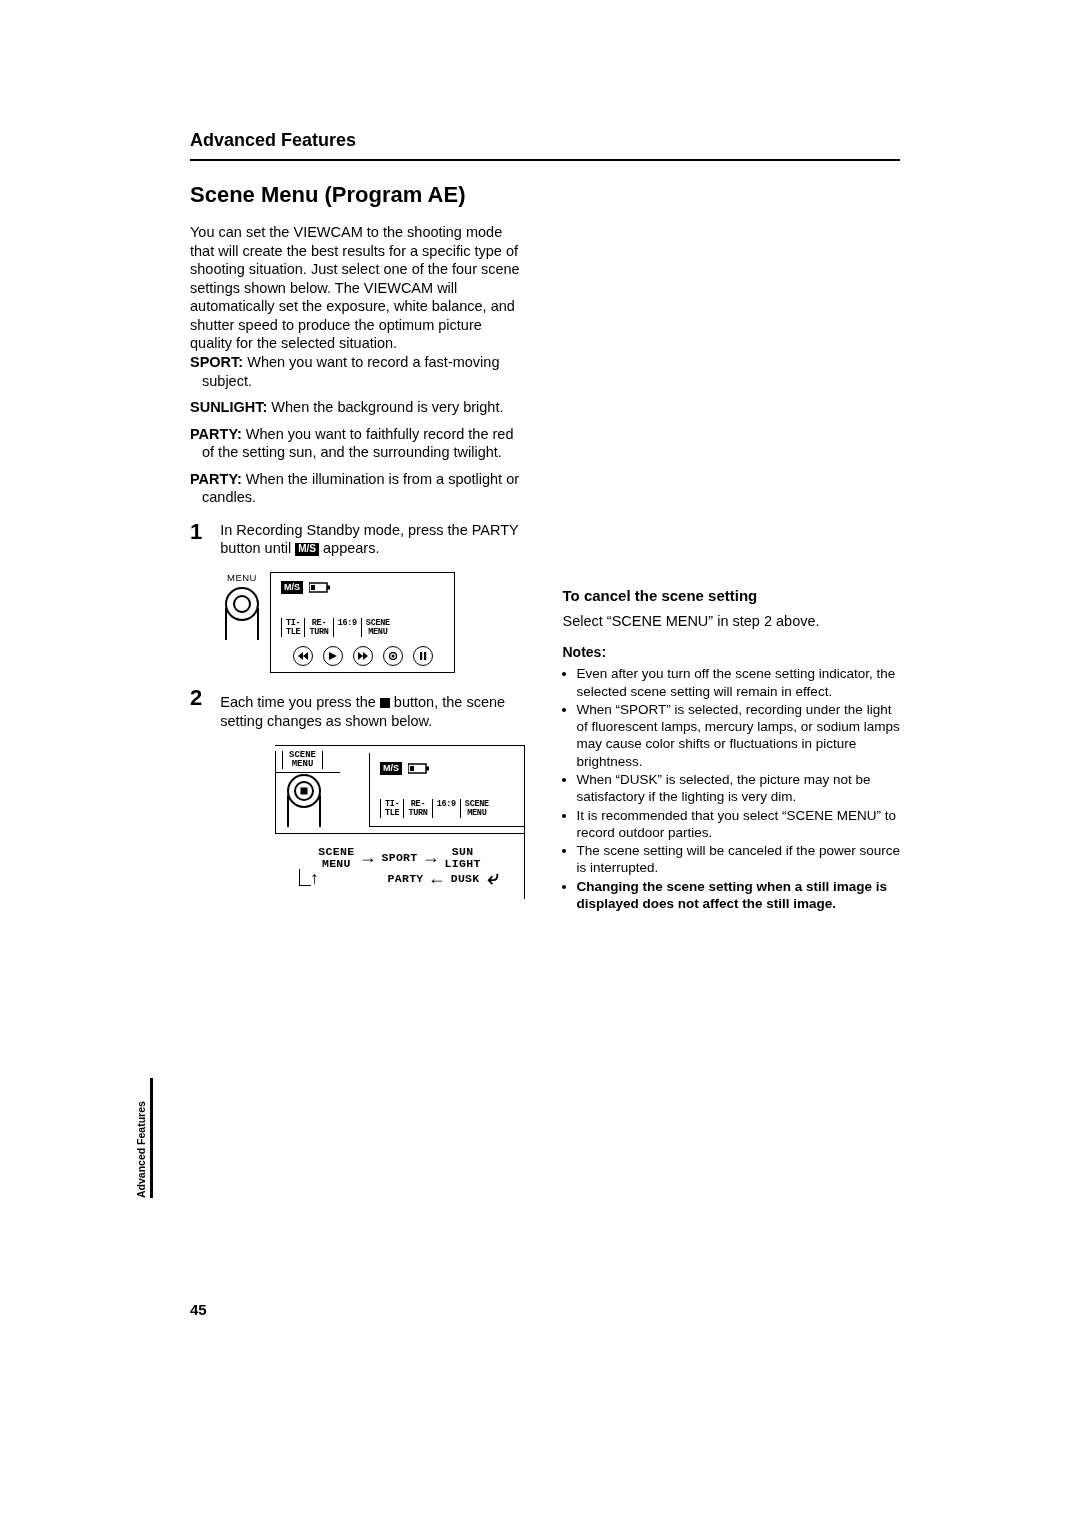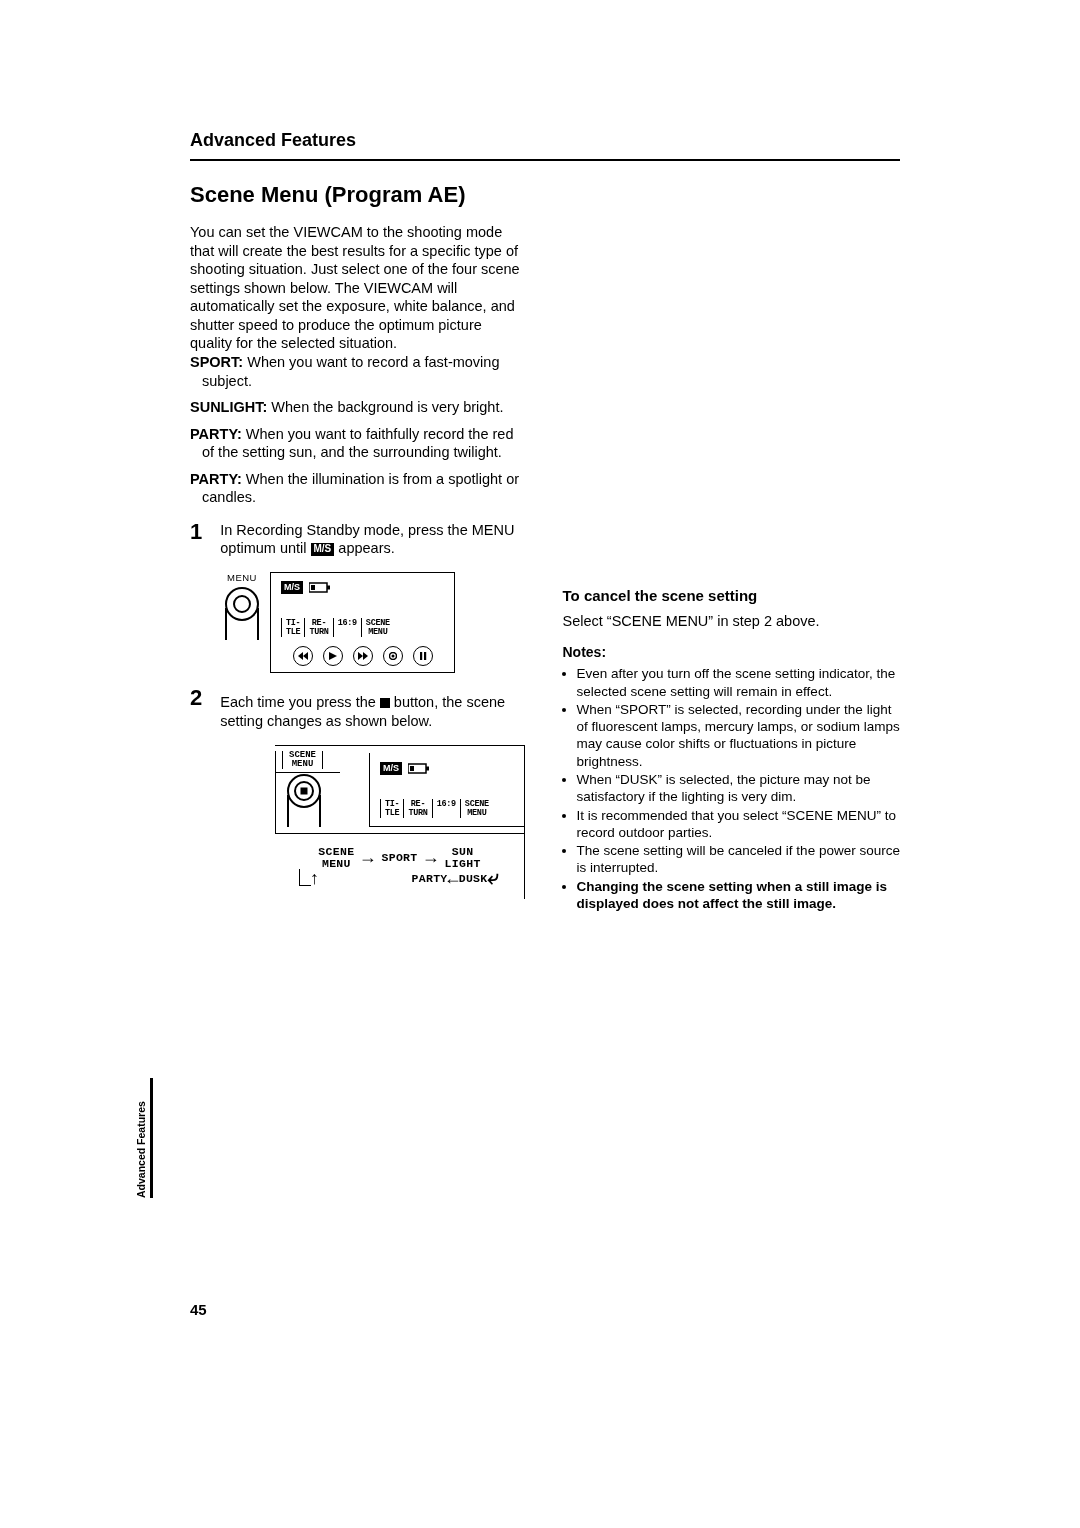--- a/index.html
+++ b/index.html
@@ -282,21 +282,21 @@
           <p class="setting"><span class="bold">SPORT:</span> When you want to record a fast-moving subject.</p>
           <p class="setting"><span class="bold">SUNLIGHT:</span> When the background is very bright.</p>
           <p class="setting"><span class="bold">PARTY:</span> When you want to faithfully record the red of the setting sun, and the surrounding twilight.</p>
           <p class="setting"><span class="bold">PARTY:</span> When the illumination is from a spotlight or candles.</p>
         </div>
 
       <div class="steps">
         <div class="step">
           <div class="step-num">1</div>
           <div class="step-body">
-            <span>In Recording Standby mode, press the MENU optimum until </span><span class="ms-glyph">M/S</span><span> appears.</span>
+            <span>In Recording Standby mode, press the PARTY button until </span><span class="ms-glyph">M/S</span><span> appears.</span>
           </div>
         </div>
 
         <div class="figure">
           <div class="fig1">
             <div class="menubtn-wrap">
               <div class="menubtn-label">MENU</div>
               <div class="roundbtn">
                 <svg width="44" height="54" viewBox="0 0 44 54">
                   <circle cx="22" cy="18" r="16" fill="none" stroke="#000" stroke-width="2"></circle>
@@ -419,21 +419,21 @@
                 <div class="cycle-item" style="white-space:pre;">SCENE
 MENU</div>
                 <span class="arrow-r">→</span>
                 <div class="cycle-item">SPORT</div>
                 <span class="arrow-r">→</span>
                 <div class="cycle-item" style="white-space:pre;">SUN
 LIGHT</div>
               </div>
               <div class="cycle-bottom">
                 <span class="arrow-u">↑</span>
-                <div style="display:flex;align-items:center;">
+                <div style="display:flex;align-items:center;gap:8px;">
                   <span class="cycle-item">PARTY</span>
                   <span class="arrow-l">←</span>
                   <span class="cycle-item">DUSK</span>
                   <span class="arrow-l" style="font-size:20px;line-height:0.5;">⤶</span>
                 </div>
               </div>
               <div style="position:absolute;left:24px;bottom:13px;top:35px;border-left:1.5px solid #000;border-bottom:1.5px solid #000;width:12px;"></div>
             </div>
           </div>
         </div>

